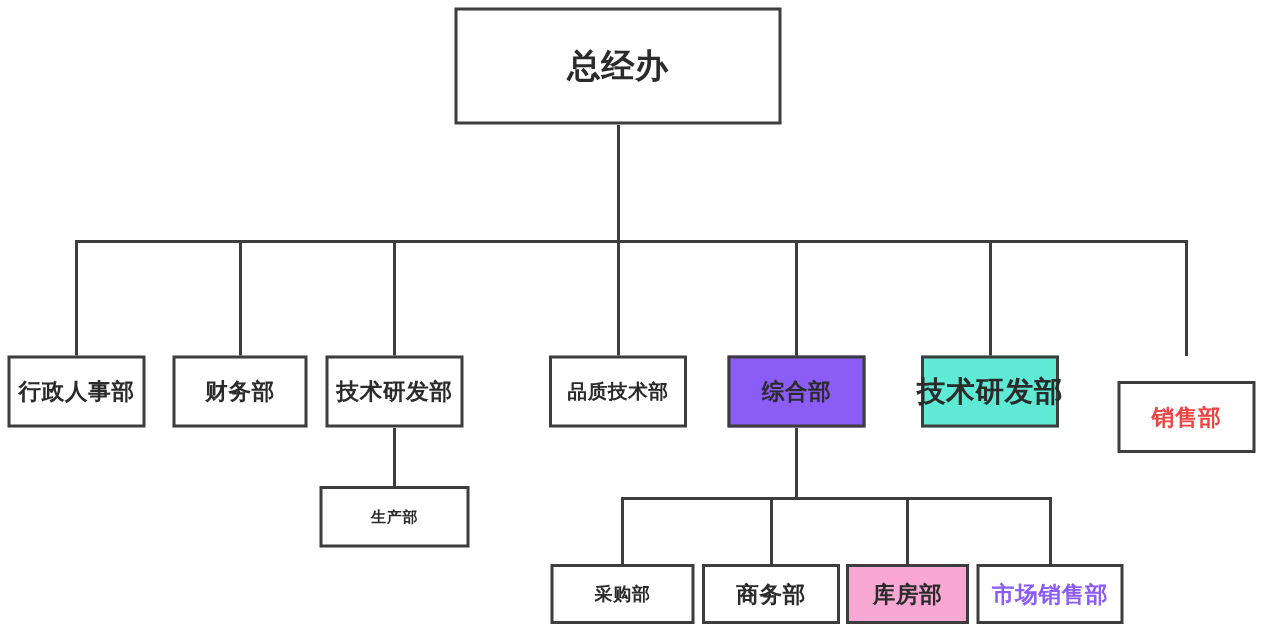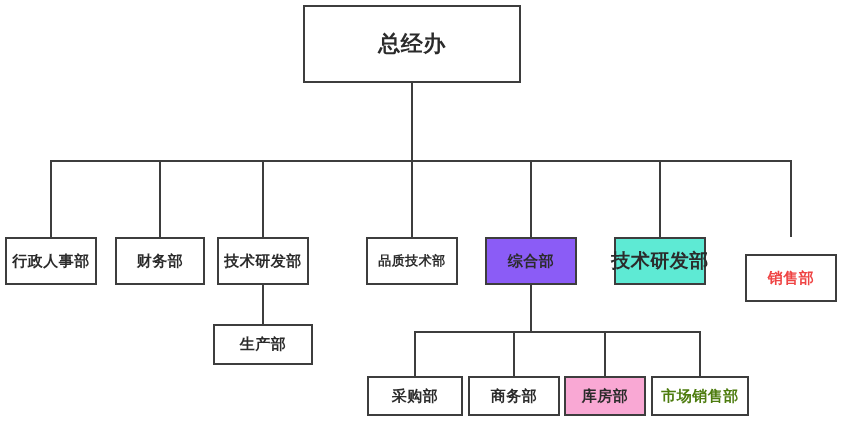--- a/index.html
+++ b/index.html
@@ -56,18 +56,18 @@
       <line x1="700" y1="332" x2="700" y2="376" stroke="#3d3d3d" stroke-width="2" shape-rendering="crispEdges"></line>
     </svg>
 <div class="org-node" style="left: 303px; top: 5px; width: 218px; height: 78px; font-size: 22px; border: 2px solid rgb(61, 61, 61); background: rgb(255, 255, 255); color: rgb(43, 43, 43);">总经办</div>
     <div class="org-node" style="left: 5px; top: 237px; width: 92px; height: 48px; font-size: 15px; border: 2px solid rgb(61, 61, 61); background: rgb(255, 255, 255); color: rgb(43, 43, 43);">行政人事部</div>
     <div class="org-node" style="left: 115px; top: 237px; width: 90px; height: 48px; font-size: 15px; border: 2px solid rgb(61, 61, 61); background: rgb(255, 255, 255); color: rgb(43, 43, 43);">财务部</div>
     <div class="org-node" style="left: 217px; top: 237px; width: 92px; height: 48px; font-size: 15px; border: 2px solid rgb(61, 61, 61); background: rgb(255, 255, 255); color: rgb(43, 43, 43);">技术研发部</div>
     <div class="org-node" style="left: 366px; top: 237px; width: 92px; height: 48px; font-size: 13px; border: 2px solid rgb(61, 61, 61); background: rgb(255, 255, 255); color: rgb(43, 43, 43);">品质技术部</div>
     <div class="org-node" style="left: 485px; top: 237px; width: 92px; height: 48px; font-size: 15px; border: 2px solid rgb(61, 61, 61); background: #8b5cf6; color: rgb(43, 43, 43);">综合部</div>
     <div class="org-node" style="left: 614px; top: 237px; width: 92px; height: 48px; font-size: 19px; border: 2px solid rgb(61, 61, 61); background: #5eead4; color: rgb(43, 43, 43);">技术研发部</div>
     <div class="org-node" style="left: 745px; top: 237px; width: 92px; height: 48px; font-size: 15px; border: 2px solid rgb(61, 61, 61); background: rgb(255, 255, 255); color: #ef4444; margin-top: 17px;">销售部</div>
-    <div class="org-node" style="left: 213px; top: 324px; width: 100px; height: 41px; font-size: 15px; border: 2px solid rgb(61, 61, 61); background: rgb(255, 255, 255); color: rgb(43, 43, 43);">生产部</div>
-    <div class="org-node" style="left: 367px; top: 376px; width: 96px; height: 40px; font-size: 15px; border: 2px solid rgb(61, 61, 61); background: rgb(255, 255, 255); color: rgb(43, 43, 43);">采购部</div>
+    <div class="org-node" style="left: 213px; top: 324px; width: 100px; height: 41px; font-size: 10px; border: 2px solid rgb(61, 61, 61); background: rgb(255, 255, 255); color: rgb(43, 43, 43);">生产部</div>
+    <div class="org-node" style="left: 367px; top: 376px; width: 96px; height: 40px; font-size: 12px; border: 2px solid rgb(61, 61, 61); background: rgb(255, 255, 255); color: rgb(43, 43, 43);">采购部</div>
     <div class="org-node" style="left: 468px; top: 376px; width: 92px; height: 40px; font-size: 15px; border: 2px solid rgb(61, 61, 61); background: rgb(255, 255, 255); color: rgb(43, 43, 43);">商务部</div>
     <div class="org-node" style="left: 564px; top: 376px; width: 82px; height: 40px; font-size: 15px; border: 2px solid rgb(61, 61, 61); background: #f9a8d4; color: rgb(43, 43, 43);">库房部</div>
-    <div class="org-node" style="left: 651px; top: 376px; width: 98px; height: 40px; font-size: 15px; border: 2px solid rgb(61, 61, 61); background: rgb(255, 255, 255); color: #4d7c0f;">市场销售部</div>
+    <div class="org-node" style="left: 651px; top: 376px; width: 98px; height: 40px; font-size: 15px; border: 2px solid rgb(61, 61, 61); background: rgb(255, 255, 255); color: #8b5cf6;">市场销售部</div>
   </div>
 
 </body></html>

